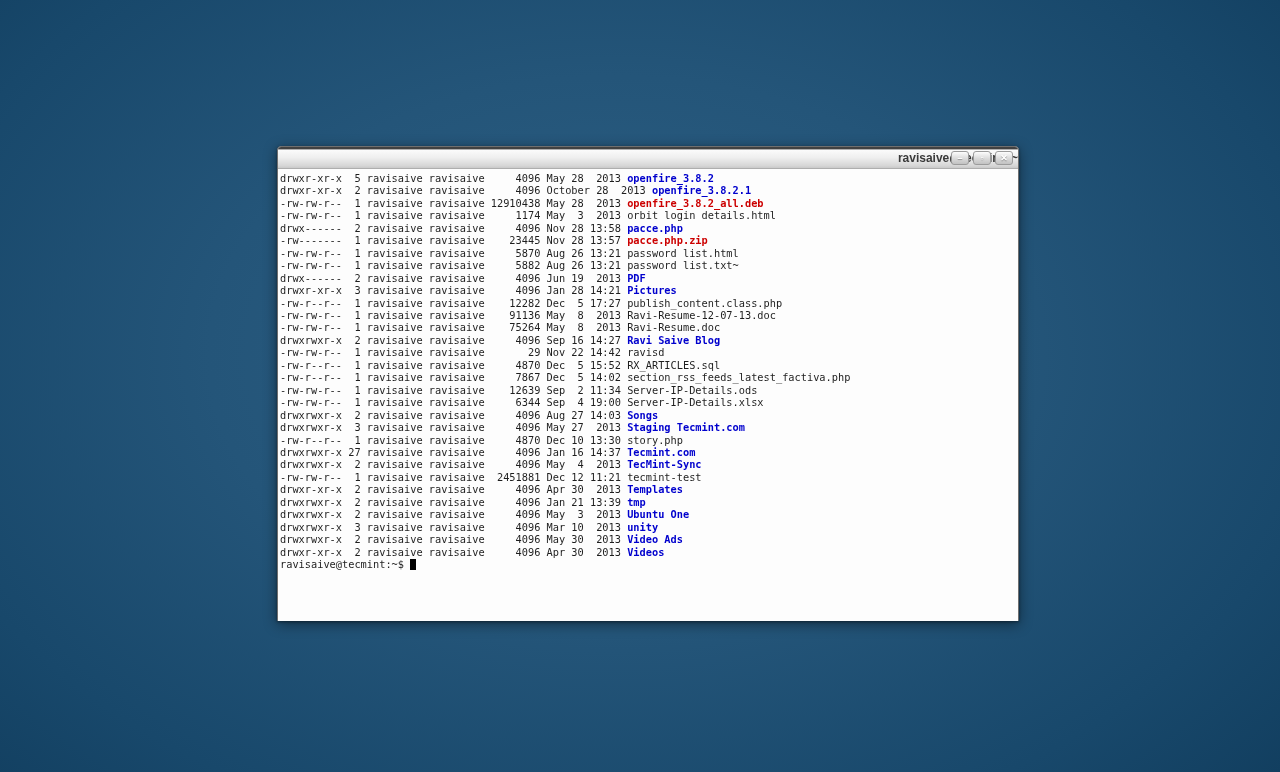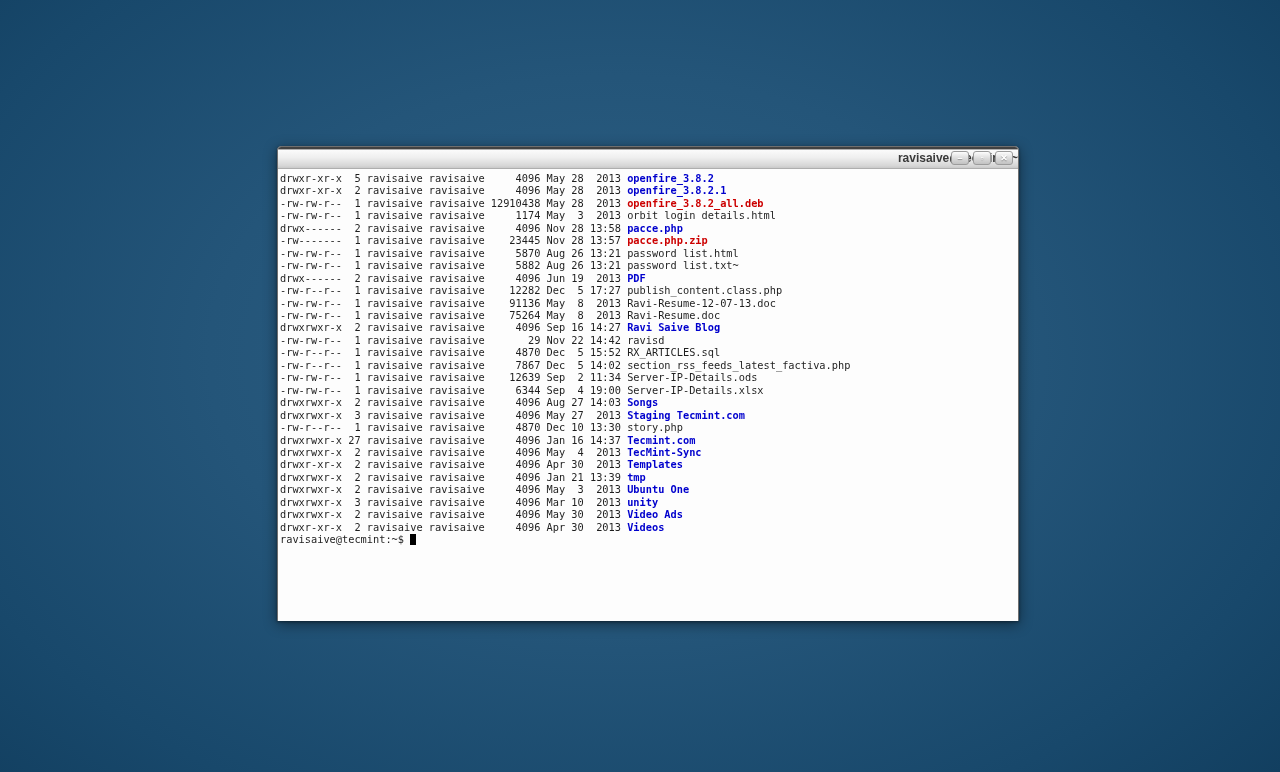--- a/index.html
+++ b/index.html
@@ -108,42 +108,44 @@
           <span>▫</span>
         </button>
         <button class="ctrl-btn">
           <span>✕</span>
         </button>
       </div>
     </div>
 
     <div class="terminal-screen" id="terminal-body">
       <div class="trow"><span class="meta">drwxr-xr-x  5 ravisaive ravisaive     4096 May 28  2013 </span><span class="fname dir">openfire_3.8.2</span></div>
-        <div class="trow"><span class="meta">drwxr-xr-x  2 ravisaive ravisaive     4096 May 28  2013 </span><span class="fname dir">openfire_3.8.2.1</span></div>
+        <div class="trow"><span class="meta">drwxr-xr-x  2 ravisaive ravisaive     4096 October 28  2013 </span><span class="fname dir">openfire_3.8.2.1</span></div>
         <div class="trow"><span class="meta">-rw-rw-r--  1 ravisaive ravisaive 12910438 May 28  2013 </span><span class="fname archive">openfire_3.8.2_all.deb</span></div>
         <div class="trow"><span class="meta">-rw-rw-r--  1 ravisaive ravisaive     1174 May  3  2013 </span><span class="fname file">orbit login details.html</span></div>
         <div class="trow"><span class="meta">drwx------  2 ravisaive ravisaive     4096 Nov 28 13:58 </span><span class="fname dir">pacce.php</span></div>
         <div class="trow"><span class="meta">-rw-------  1 ravisaive ravisaive    23445 Nov 28 13:57 </span><span class="fname archive">pacce.php.zip</span></div>
         <div class="trow"><span class="meta">-rw-rw-r--  1 ravisaive ravisaive     5870 Aug 26 13:21 </span><span class="fname file">password list.html</span></div>
         <div class="trow"><span class="meta">-rw-rw-r--  1 ravisaive ravisaive     5882 Aug 26 13:21 </span><span class="fname file">password list.txt~</span></div>
         <div class="trow"><span class="meta">drwx------  2 ravisaive ravisaive     4096 Jun 19  2013 </span><span class="fname dir">PDF</span></div>
+        <div class="trow"><span class="meta">drwxr-xr-x  3 ravisaive ravisaive     4096 Jan 28 14:21 </span><span class="fname dir">Pictures</span></div>
         <div class="trow"><span class="meta">-rw-r--r--  1 ravisaive ravisaive    12282 Dec  5 17:27 </span><span class="fname file">publish_content.class.php</span></div>
         <div class="trow"><span class="meta">-rw-rw-r--  1 ravisaive ravisaive    91136 May  8  2013 </span><span class="fname file">Ravi-Resume-12-07-13.doc</span></div>
         <div class="trow"><span class="meta">-rw-rw-r--  1 ravisaive ravisaive    75264 May  8  2013 </span><span class="fname file">Ravi-Resume.doc</span></div>
         <div class="trow"><span class="meta">drwxrwxr-x  2 ravisaive ravisaive     4096 Sep 16 14:27 </span><span class="fname dir">Ravi Saive Blog</span></div>
         <div class="trow"><span class="meta">-rw-rw-r--  1 ravisaive ravisaive       29 Nov 22 14:42 </span><span class="fname file">ravisd</span></div>
         <div class="trow"><span class="meta">-rw-r--r--  1 ravisaive ravisaive     4870 Dec  5 15:52 </span><span class="fname file">RX_ARTICLES.sql</span></div>
         <div class="trow"><span class="meta">-rw-r--r--  1 ravisaive ravisaive     7867 Dec  5 14:02 </span><span class="fname file">section_rss_feeds_latest_factiva.php</span></div>
         <div class="trow"><span class="meta">-rw-rw-r--  1 ravisaive ravisaive    12639 Sep  2 11:34 </span><span class="fname file">Server-IP-Details.ods</span></div>
         <div class="trow"><span class="meta">-rw-rw-r--  1 ravisaive ravisaive     6344 Sep  4 19:00 </span><span class="fname file">Server-IP-Details.xlsx</span></div>
         <div class="trow"><span class="meta">drwxrwxr-x  2 ravisaive ravisaive     4096 Aug 27 14:03 </span><span class="fname dir">Songs</span></div>
         <div class="trow"><span class="meta">drwxrwxr-x  3 ravisaive ravisaive     4096 May 27  2013 </span><span class="fname dir">Staging Tecmint.com</span></div>
         <div class="trow"><span class="meta">-rw-r--r--  1 ravisaive ravisaive     4870 Dec 10 13:30 </span><span class="fname file">story.php</span></div>
         <div class="trow"><span class="meta">drwxrwxr-x 27 ravisaive ravisaive     4096 Jan 16 14:37 </span><span class="fname dir">Tecmint.com</span></div>
         <div class="trow"><span class="meta">drwxrwxr-x  2 ravisaive ravisaive     4096 May  4  2013 </span><span class="fname dir">TecMint-Sync</span></div>
+        <div class="trow"><span class="meta">-rw-rw-r--  1 ravisaive ravisaive  2451881 Dec 12 11:21 </span><span class="fname file">tecmint-test</span></div>
         <div class="trow"><span class="meta">drwxr-xr-x  2 ravisaive ravisaive     4096 Apr 30  2013 </span><span class="fname dir">Templates</span></div>
         <div class="trow"><span class="meta">drwxrwxr-x  2 ravisaive ravisaive     4096 Jan 21 13:39 </span><span class="fname dir">tmp</span></div>
         <div class="trow"><span class="meta">drwxrwxr-x  2 ravisaive ravisaive     4096 May  3  2013 </span><span class="fname dir">Ubuntu One</span></div>
         <div class="trow"><span class="meta">drwxrwxr-x  3 ravisaive ravisaive     4096 Mar 10  2013 </span><span class="fname dir">unity</span></div>
         <div class="trow"><span class="meta">drwxrwxr-x  2 ravisaive ravisaive     4096 May 30  2013 </span><span class="fname dir">Video Ads</span></div>
         <div class="trow"><span class="meta">drwxr-xr-x  2 ravisaive ravisaive     4096 Apr 30  2013 </span><span class="fname dir">Videos</span></div>
         <div class="trow" id="prompt-line"><span>ravisaive@tecmint:~$</span><span class="cursor"></span></div>
     </div>
 
   </div>

